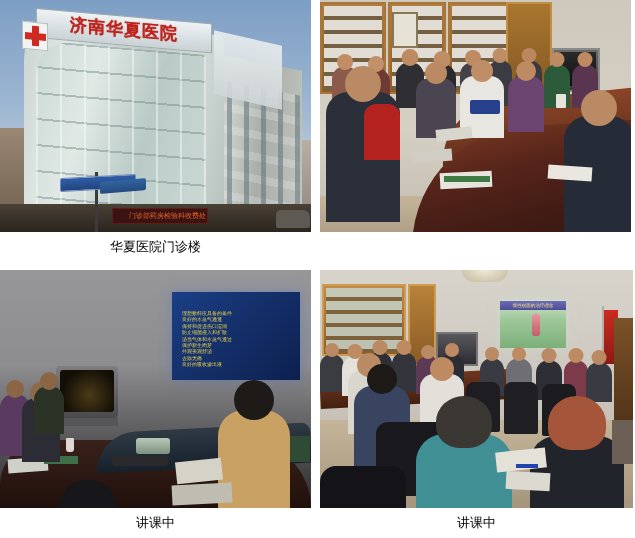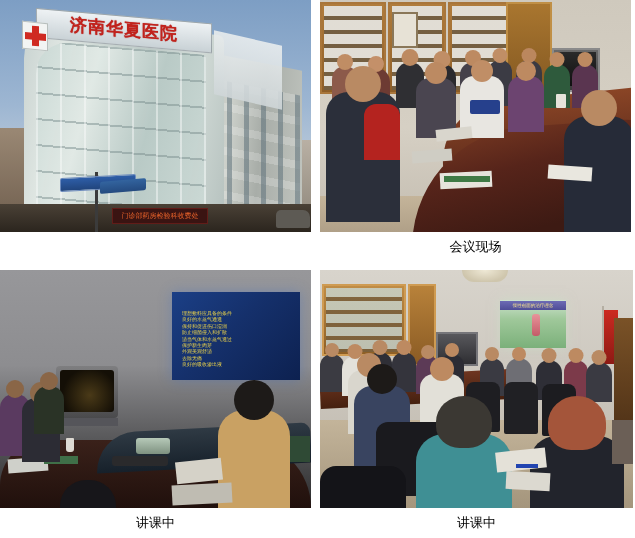--- a/index.html
+++ b/index.html
@@ -170,21 +170,21 @@
     transform: skewY(-5deg);
   }
   .p1-shop {
     left: 112px; top: 208px; width: 96px; height: 16px;
     background: #3a1412;
     border: 1px solid #611c18;
     box-sizing: border-box;
   }
   .p1-shoptxt {
     left: 114px; top: 210px; width: 92px; height: 12px;
-    color: #e8622a; font-size: 7px; line-height: 12px; text-align:center;
+    color: #e8622a; font-size: 7px; line-height: 12px; text-align:right;
     white-space: nowrap; overflow: hidden;
     font-family: "DejaVu Sans", "Liberation Sans", sans-serif;
   }
   .p1-car {
     left: 276px; top: 210px; width: 34px; height: 18px;
     background: #5d5a54;
     border-radius: 5px 7px 2px 2px;
   }
   .p1-tower {
     left: 286px; top: 120px; width: 4px; height: 30px;
@@ -409,20 +409,21 @@
         <div class="layer p1-sign-right"></div>
         <div class="layer p1-sign-right-red"></div>
         <div class="layer p1-street"></div>
         <div class="layer p1-pole"></div>
         <div class="layer p1-street-sign"></div>
         <div class="layer p1-street-sign2"></div>
         <div class="layer p1-shop"></div>
         <div class="layer p1-shoptxt">门诊部药房检验科收费处</div>
         <div class="layer p1-car"></div>
       </div>
+      <div class="caption">华夏医院门诊楼</div>
     </div>
 
     <div class="cell cell-1">
       <div class="photo">
         <div class="layer p2-wall"></div>
 
         <div class="layer p2-shelf" style="left:0px;  width:66px;"></div>
         <div class="layer p2-shelf-inner" style="left:4px; width:58px;"></div>
         <div class="layer p2-shelf" style="left:68px; width:58px;"></div>
         <div class="layer p2-shelf-inner" style="left:72px; width:50px;"></div>
@@ -486,21 +487,20 @@
           </div>
 
         <div class="layer" style="left:116px; top:128px; width:36px; height:12px; background:#d9d6cd; transform:rotate(-6deg);"></div>
         <div class="layer" style="left:92px;  top:150px; width:40px; height:12px; background:#cfcdc4; transform:rotate(-4deg);"></div>
         <div class="layer" style="left:120px; top:172px; width:52px; height:16px; background:#e6e4dc; transform:rotate(-3deg);"></div>
         <div class="layer" style="left:124px; top:176px; width:46px; height:6px; background:#3f7a45;"></div>
         <div class="layer" style="left:228px; top:166px; width:44px; height:14px; background:#e9e7df; transform:rotate(4deg);"></div>
         <div class="layer" style="left:150px; top:100px; width:30px; height:14px; background:#26408c; border-radius:2px;"></div>
         <div class="layer" style="left:236px; top:94px; width:10px; height:14px; background:#e6e3da; border-radius:1px;"></div>
       </div>
-      <div class="caption">会议现场</div>
     </div>
 
     <div class="cell cell-2">
       <div class="photo">
         <div class="layer p3-bg"></div>
 
         <div class="layer p3-screen"></div>
         <div class="layer p3-bullets">
           <div>理想敷料应具备的条件</div>
           <div>良好的水蒸气通透</div>

